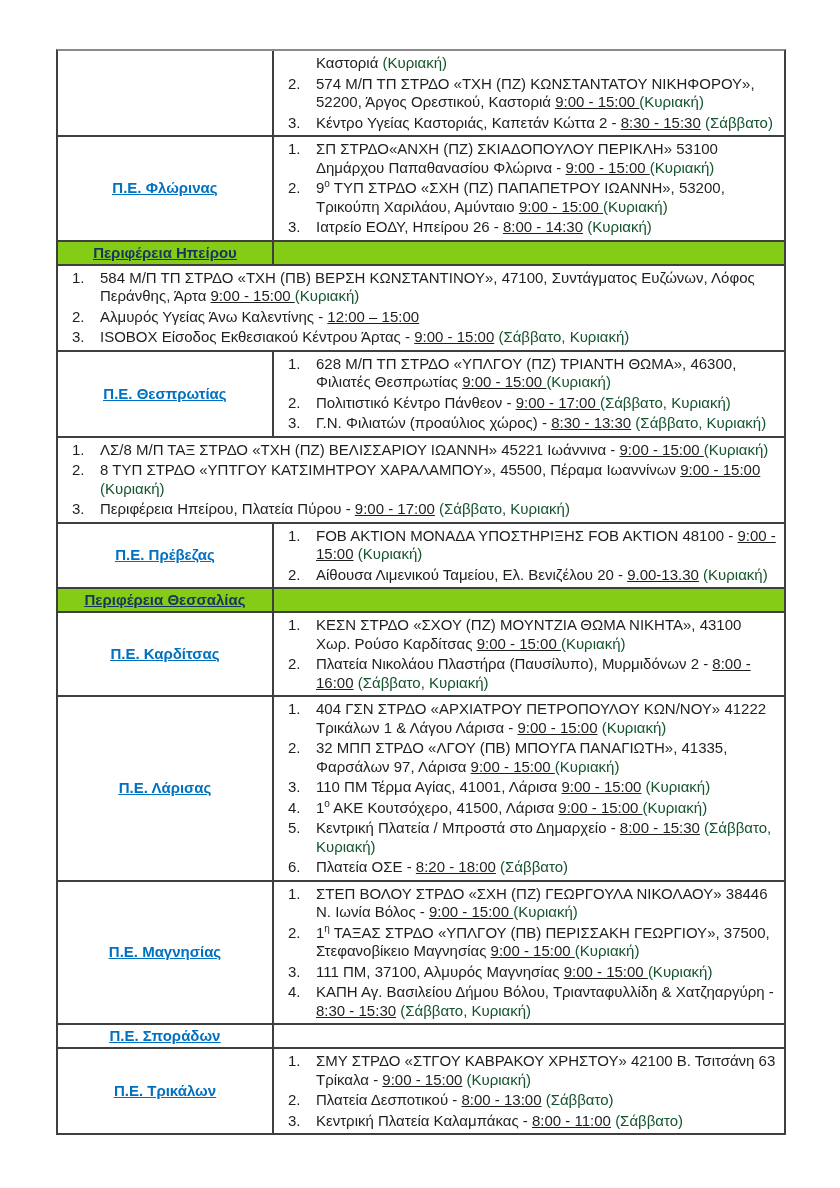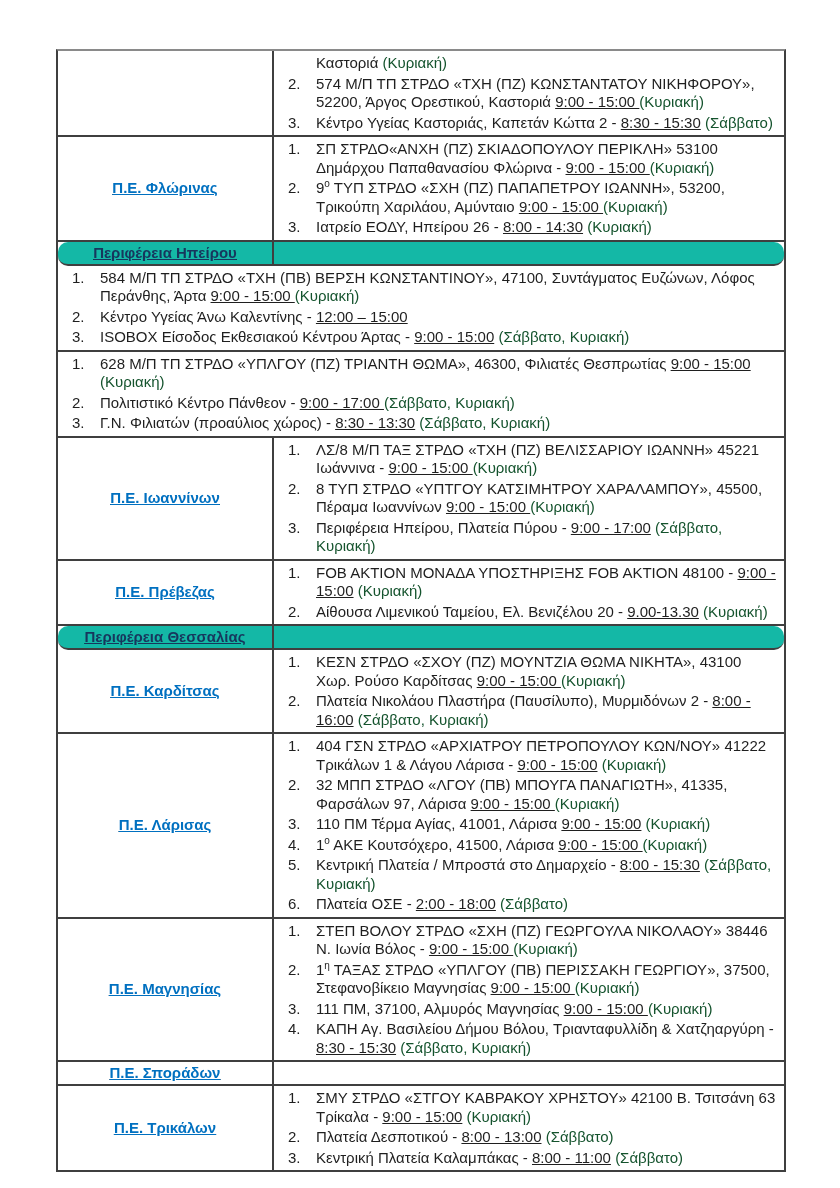--- a/index.html
+++ b/index.html
@@ -36,21 +36,21 @@
     min-height:20px;
   }
   .region-label {
     color:#0070C0;
     font-weight:bold;
     text-decoration:underline;
     font-size:15px;
     line-height:18px;
     cursor:pointer;
   }
-  .row.header-row { background:#14b8a6;border-radius:10px; }
+  .row.header-row { background:#84cc16; }
   .row.header-row .region-label { color:#17365D; }
   .item {
     display:flex;
     font-size:15px;
     line-height:18.5px;
     color:#1f1f1f;
     margin-bottom:2px;
   }
   .item:last-child { margin-bottom:1px; }
   .item-num { flex:0 0 28px; }
@@ -107,48 +107,48 @@
       <div class="cell cell-right"></div>
     </div>
     <div class="row">
       <div class="cell cell-right">
         <div class="item">
           <span class="item-num">1.</span>
           <span class="item-text"><span class="seg-n">584 Μ/Π ΤΠ ΣΤΡΔΟ «ΤΧΗ (ΠΒ) ΒΕΡΣΗ ΚΩΝΣΤΑΝΤΙΝΟΥ», 47100, Συντάγματος Ευζώνων, Λόφος Περάνθης, Άρτα </span><span class="seg-u">9:00 - 15:00 </span><span class="seg-r">(Κυριακή)</span></span>
         </div>
         <div class="item">
           <span class="item-num">2.</span>
-          <span class="item-text"><span class="seg-n">Κέντρο Υγείας Άνω Καλεντίνης - </span><span class="seg-u">12:00 – 15:00</span></span>
+          <span class="item-text"><span class="seg-n">Αλμυρός Υγείας Άνω Καλεντίνης - </span><span class="seg-u">12:00 – 15:00</span></span>
         </div>
         <div class="item">
           <span class="item-num">3.</span>
           <span class="item-text"><span class="seg-n">ISOBOX Είσοδος Εκθεσιακού Κέντρου Άρτας - </span><span class="seg-u">9:00 - 15:00</span><span class="seg-n"> </span><span class="seg-r">(Σάββατο, Κυριακή)</span></span>
         </div>
       </div>
     </div>
     <div class="row">
+      <div class="cell cell-left">
+        <span class="region-label">Π.Ε. Θεσπρωτίας</span>
+      </div>
       <div class="cell cell-right">
         <div class="item">
           <span class="item-num">1.</span>
           <span class="item-text"><span class="seg-n">628 Μ/Π ΤΠ ΣΤΡΔΟ «ΥΠΛΓΟΥ (ΠΖ) ΤΡΙΑΝΤΗ ΘΩΜΑ», 46300, Φιλιατές Θεσπρωτίας </span><span class="seg-u">9:00 - 15:00 </span><span class="seg-r">(Κυριακή)</span></span>
         </div>
         <div class="item">
           <span class="item-num">2.</span>
           <span class="item-text"><span class="seg-n">Πολιτιστικό Κέντρο Πάνθεον - </span><span class="seg-u">9:00 - 17:00 </span><span class="seg-r">(Σάββατο, Κυριακή)</span></span>
         </div>
         <div class="item">
           <span class="item-num">3.</span>
           <span class="item-text"><span class="seg-n">Γ.Ν. Φιλιατών (προαύλιος χώρος) - </span><span class="seg-u">8:30 - 13:30</span><span class="seg-n"> </span><span class="seg-r">(Σάββατο, Κυριακή)</span></span>
         </div>
       </div>
     </div>
     <div class="row">
-      <div class="cell cell-left">
-        <span class="region-label">Π.Ε. Ιωαννίνων</span>
-      </div>
       <div class="cell cell-right">
         <div class="item">
           <span class="item-num">1.</span>
           <span class="item-text"><span class="seg-n">ΛΣ/8 Μ/Π ΤΑΞ ΣΤΡΔΟ «ΤΧΗ (ΠΖ) ΒΕΛΙΣΣΑΡΙΟΥ ΙΩΑΝΝΗ» 45221 Ιωάννινα - </span><span class="seg-u">9:00 - 15:00 </span><span class="seg-r">(Κυριακή)</span></span>
         </div>
         <div class="item">
           <span class="item-num">2.</span>
           <span class="item-text"><span class="seg-n">8 ΤΥΠ ΣΤΡΔΟ «ΥΠΤΓΟΥ ΚΑΤΣΙΜΗΤΡΟΥ ΧΑΡΑΛΑΜΠΟΥ», 45500, Πέραμα Ιωαννίνων </span><span class="seg-u">9:00 - 15:00 </span><span class="seg-r">(Κυριακή)</span></span>
         </div>
         <div class="item">
@@ -213,21 +213,21 @@
         <div class="item">
           <span class="item-num">4.</span>
           <span class="item-text"><span class="seg-n">1</span><sup class="seg-sup">ο</sup><span class="seg-n"> ΑΚΕ Κουτσόχερο, 41500, Λάρισα </span><span class="seg-u">9:00 - 15:00 </span><span class="seg-r">(Κυριακή)</span></span>
         </div>
         <div class="item">
           <span class="item-num">5.</span>
           <span class="item-text"><span class="seg-n">Κεντρική Πλατεία / Μπροστά στο Δημαρχείο - </span><span class="seg-u">8:00 - 15:30</span><span class="seg-n"> </span><span class="seg-r">(Σάββατο, Κυριακή)</span></span>
         </div>
         <div class="item">
           <span class="item-num">6.</span>
-          <span class="item-text"><span class="seg-n">Πλατεία ΟΣΕ - </span><span class="seg-u">2:00 - 18:00</span><span class="seg-n"> </span><span class="seg-r">(Σάββατο)</span></span>
+          <span class="item-text"><span class="seg-n">Πλατεία ΟΣΕ - </span><span class="seg-u">8:20 - 18:00</span><span class="seg-n"> </span><span class="seg-r">(Σάββατο)</span></span>
         </div>
       </div>
     </div>
     <div class="row">
       <div class="cell cell-left">
         <span class="region-label">Π.Ε. Μαγνησίας</span>
       </div>
       <div class="cell cell-right">
         <div class="item">
           <span class="item-num">1.</span>

